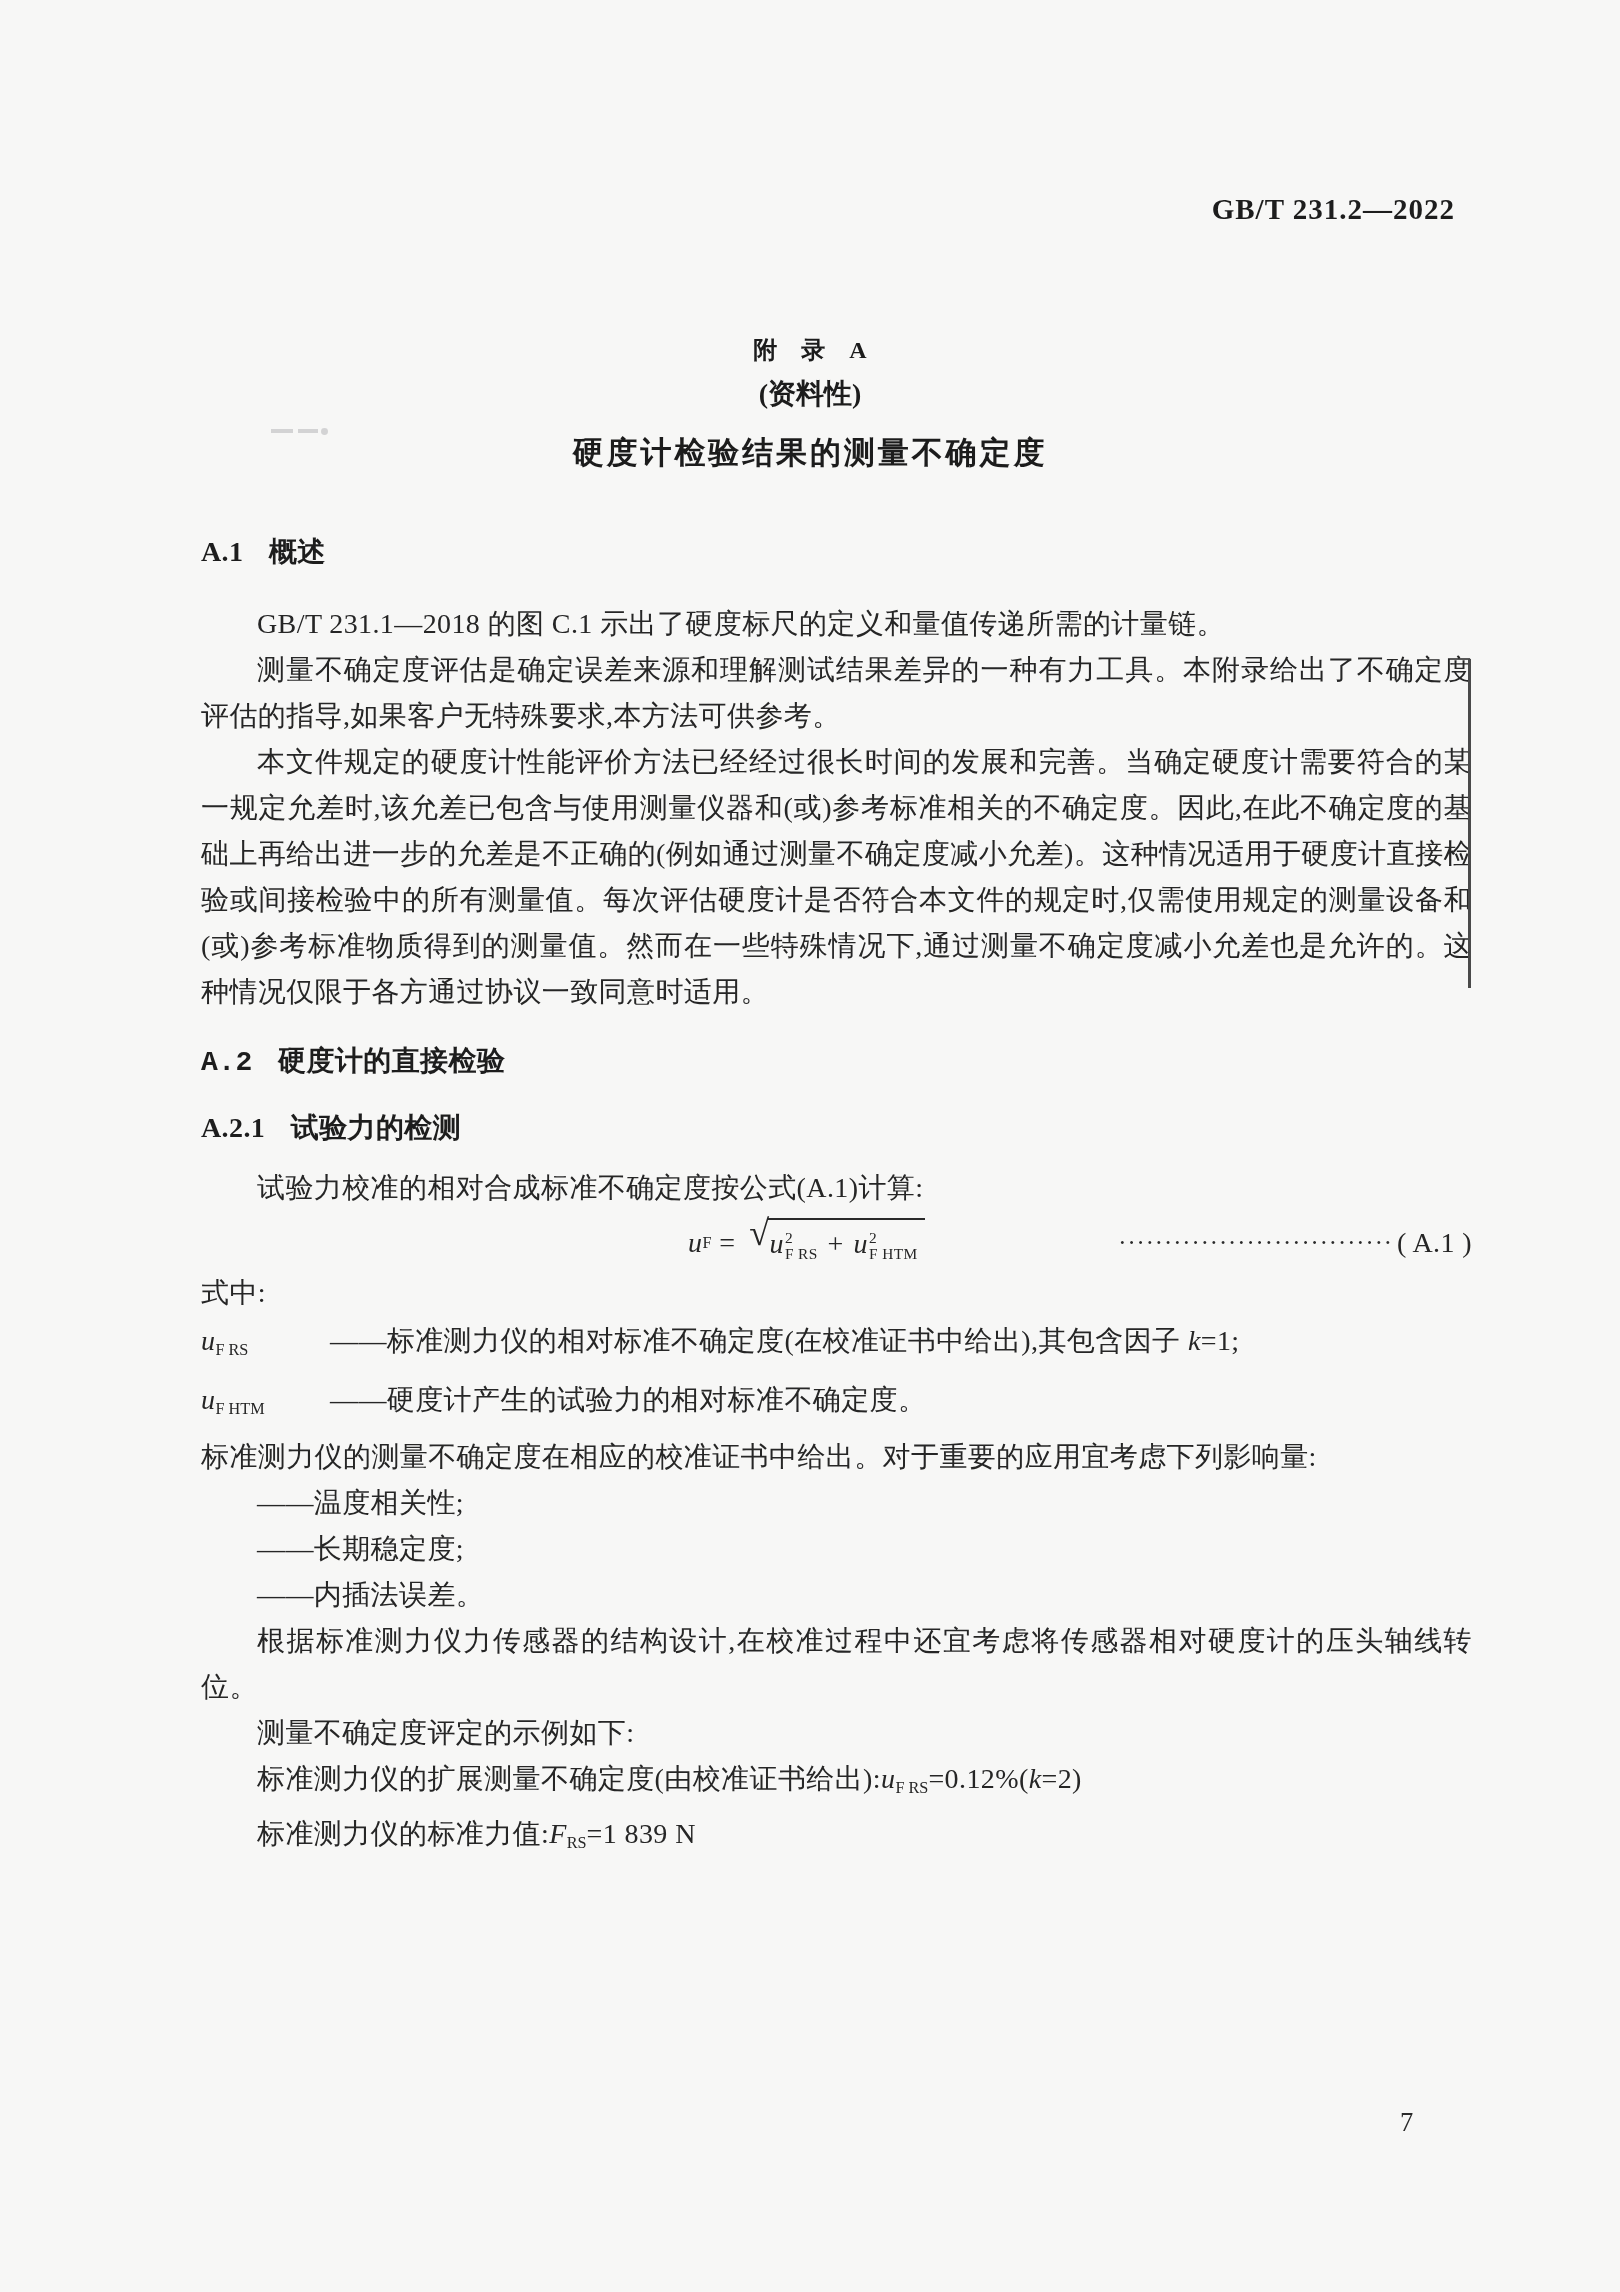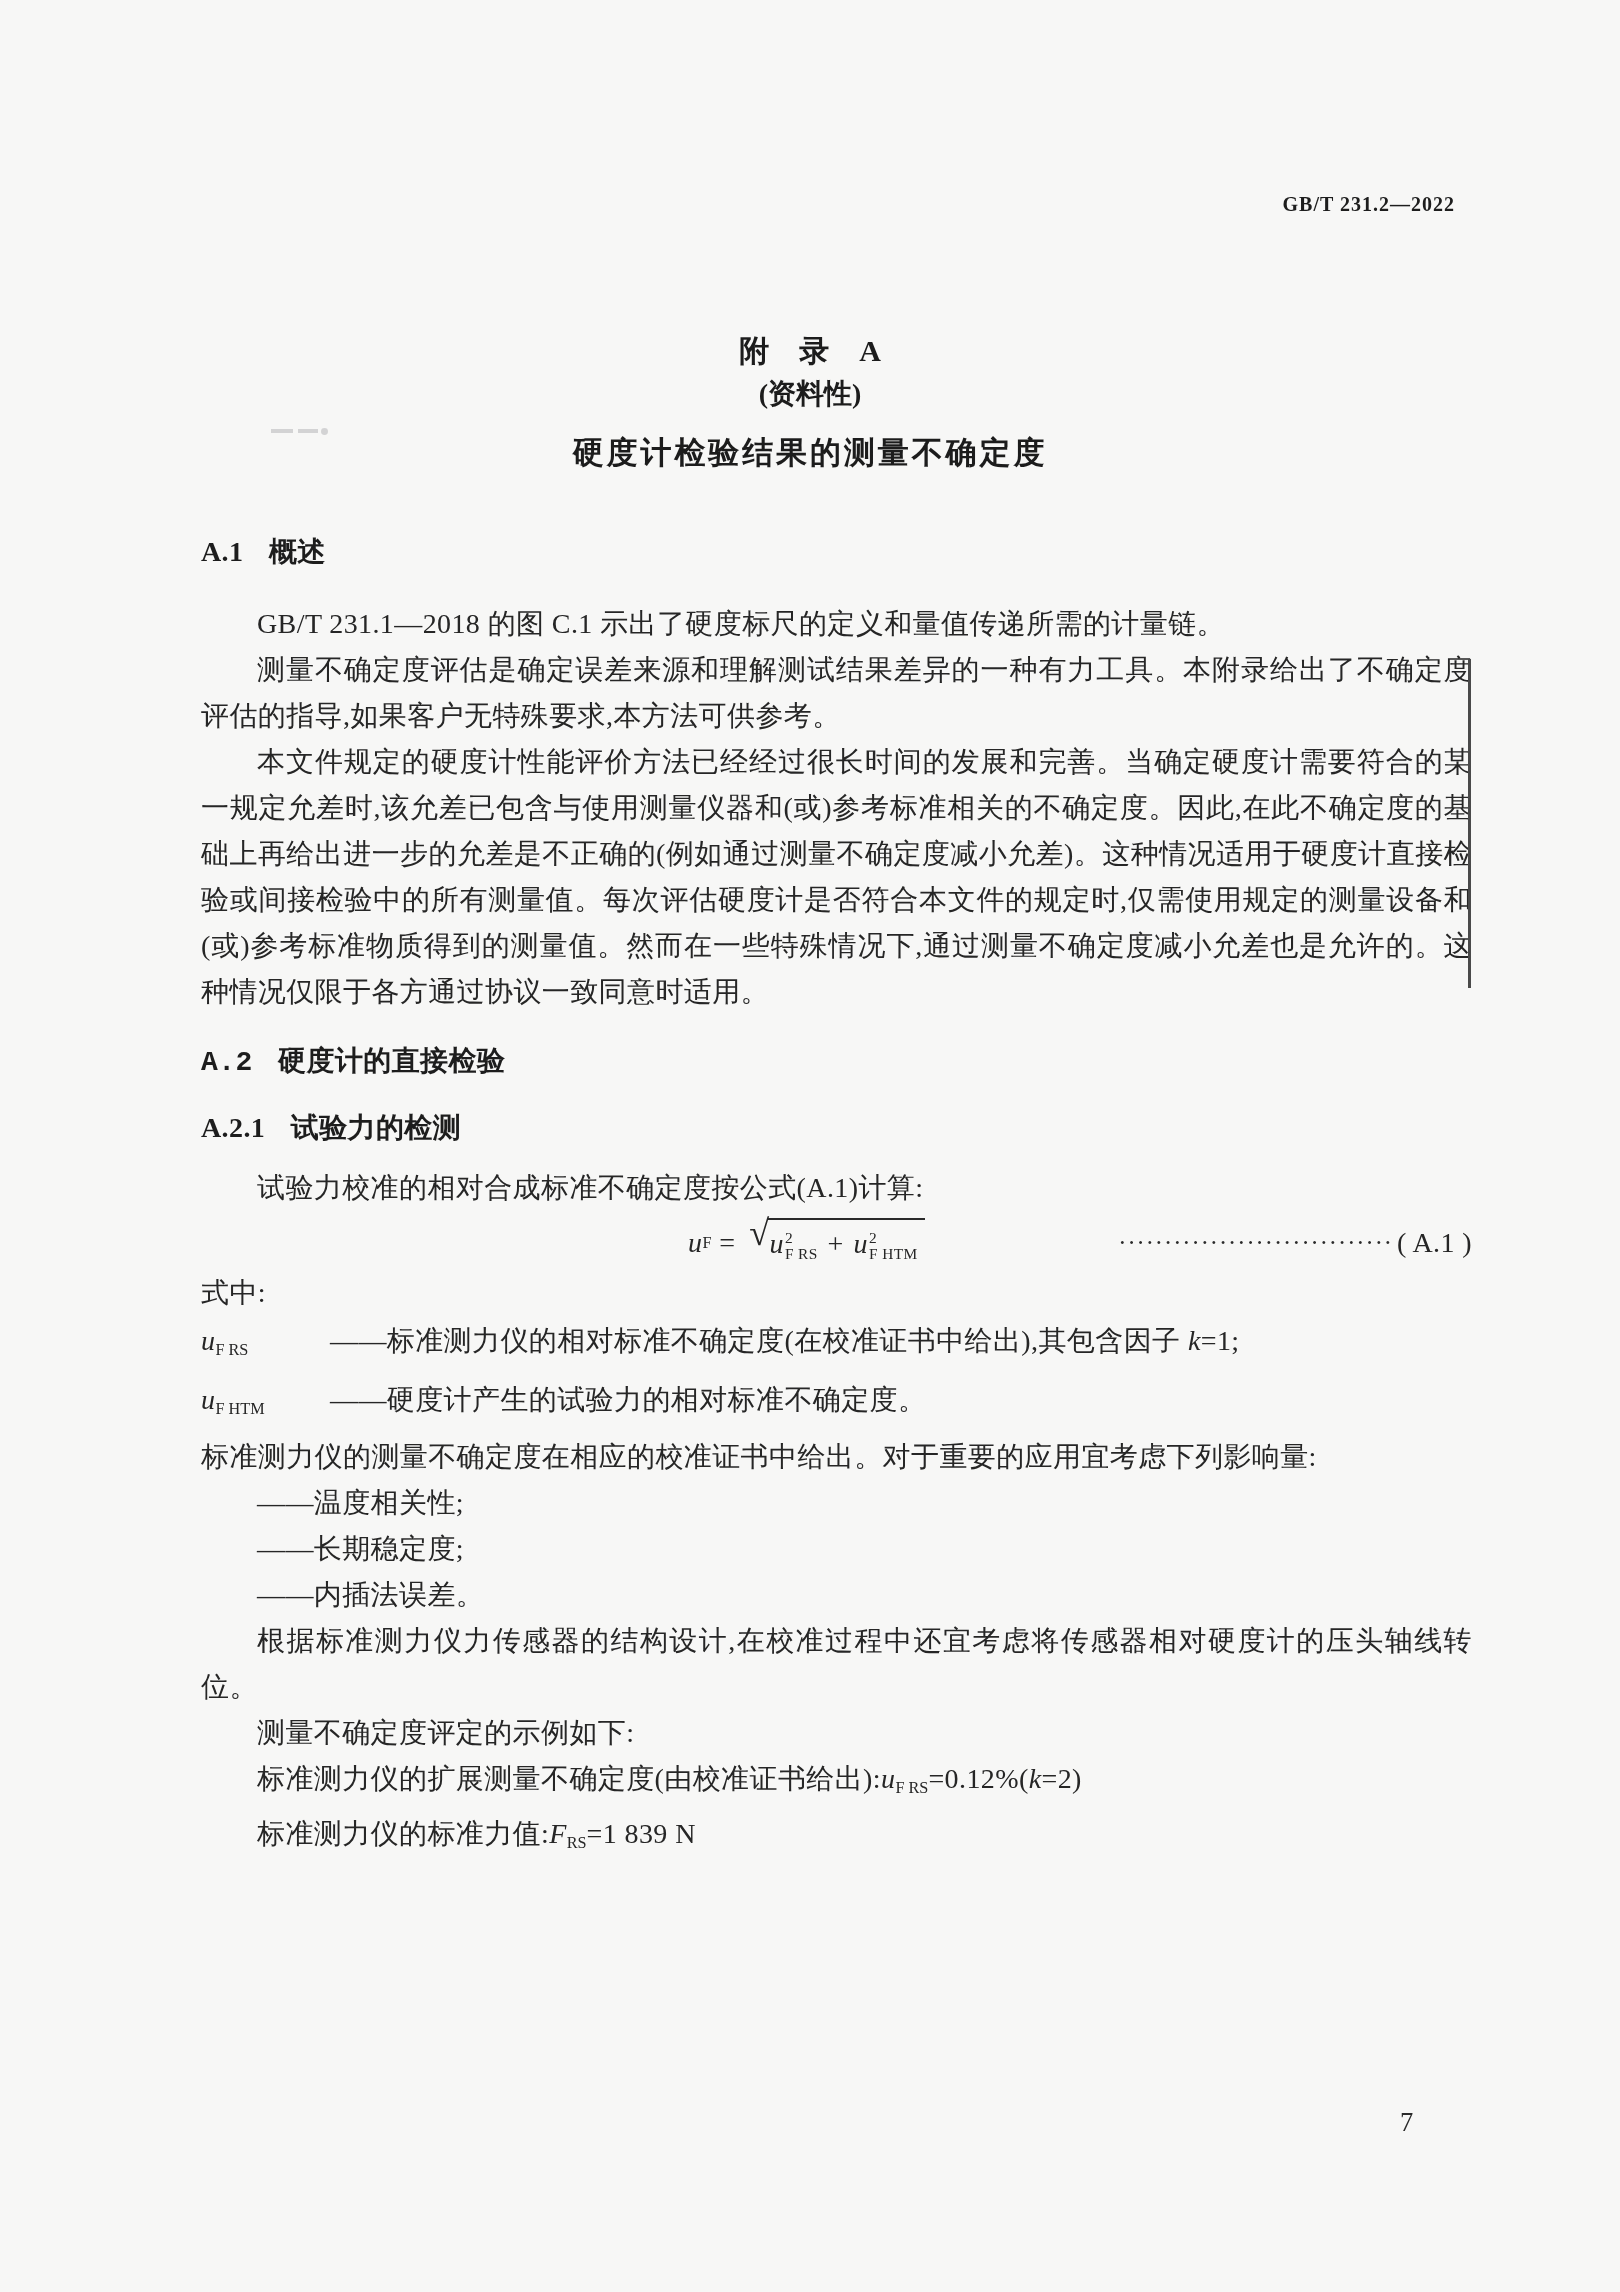--- a/index.html
+++ b/index.html
@@ -8,31 +8,31 @@
     width:1620px;height:2293px;
     margin:0 auto;
     background:#f7f7f6;
     color:#262626;
     font-family:"Liberation Serif","DejaVu Serif",serif;
     overflow:hidden;
   }
   
   .doc-code{
     position:absolute;top:193px;right:165px;
-    font-size:20px;font-weight:bold;letter-spacing:1px;color:#1d1d1d;
+    font-size:29px;font-weight:bold;letter-spacing:1px;color:#1d1d1d;
   }
   
   .smudge{position:absolute;left:271px;top:421px;width:61px;height:9.8px;opacity:.45;}
   .smudge i{display:inline-block;height:3.9px;background:#a9a9ad;vertical-align:middle;}
   .smudge i.a{width:21.6px;margin-right:5.9px;}
   .smudge i.b{width:19.6px;margin-right:2.9px;}
   .smudge i.c{width:6.9px;height:6.9px;border-radius:50%;}
   
   .title-block{position:absolute;left:0;top:331px;width:100%;text-align:center;color:#1c1c1c;}
-  .title-appendix{font-size:30px;font-weight:bold;line-height:39px;}
+  .title-appendix{font-size:24px;font-weight:bold;line-height:39px;}
   .title-normative{font-size:28px;font-weight:bold;line-height:39px;margin-top:3.9px;}
   .title-subject{font-size:31px;font-weight:bold;line-height:41px;margin-top:19px;letter-spacing:2.9px;}
   
   .body-col{
     position:absolute;left:201px;top:529px;width:1271px;
     font-size:28px;line-height:46px;letter-spacing:0.4px;
     text-align:justify;
   }
   .heading{font-weight:bold;color:#1d1d1d;text-align:left;}
   .heading .num{margin-right:25.5px;}

